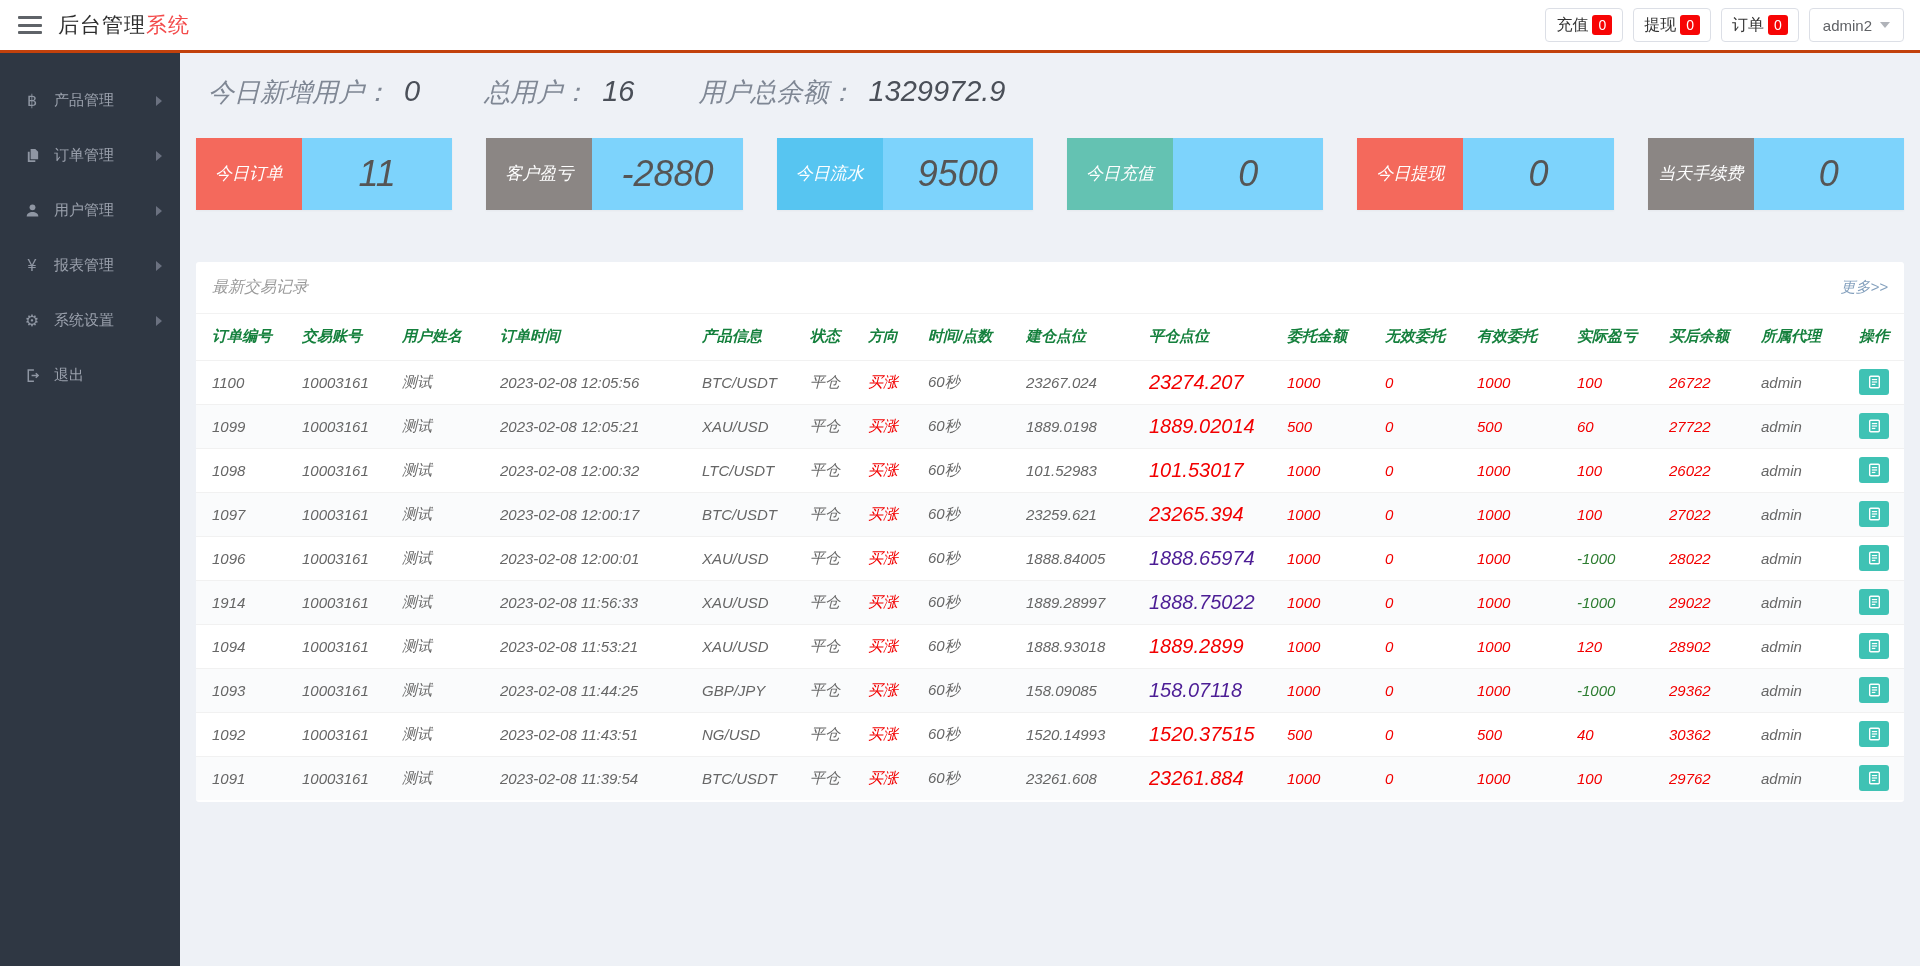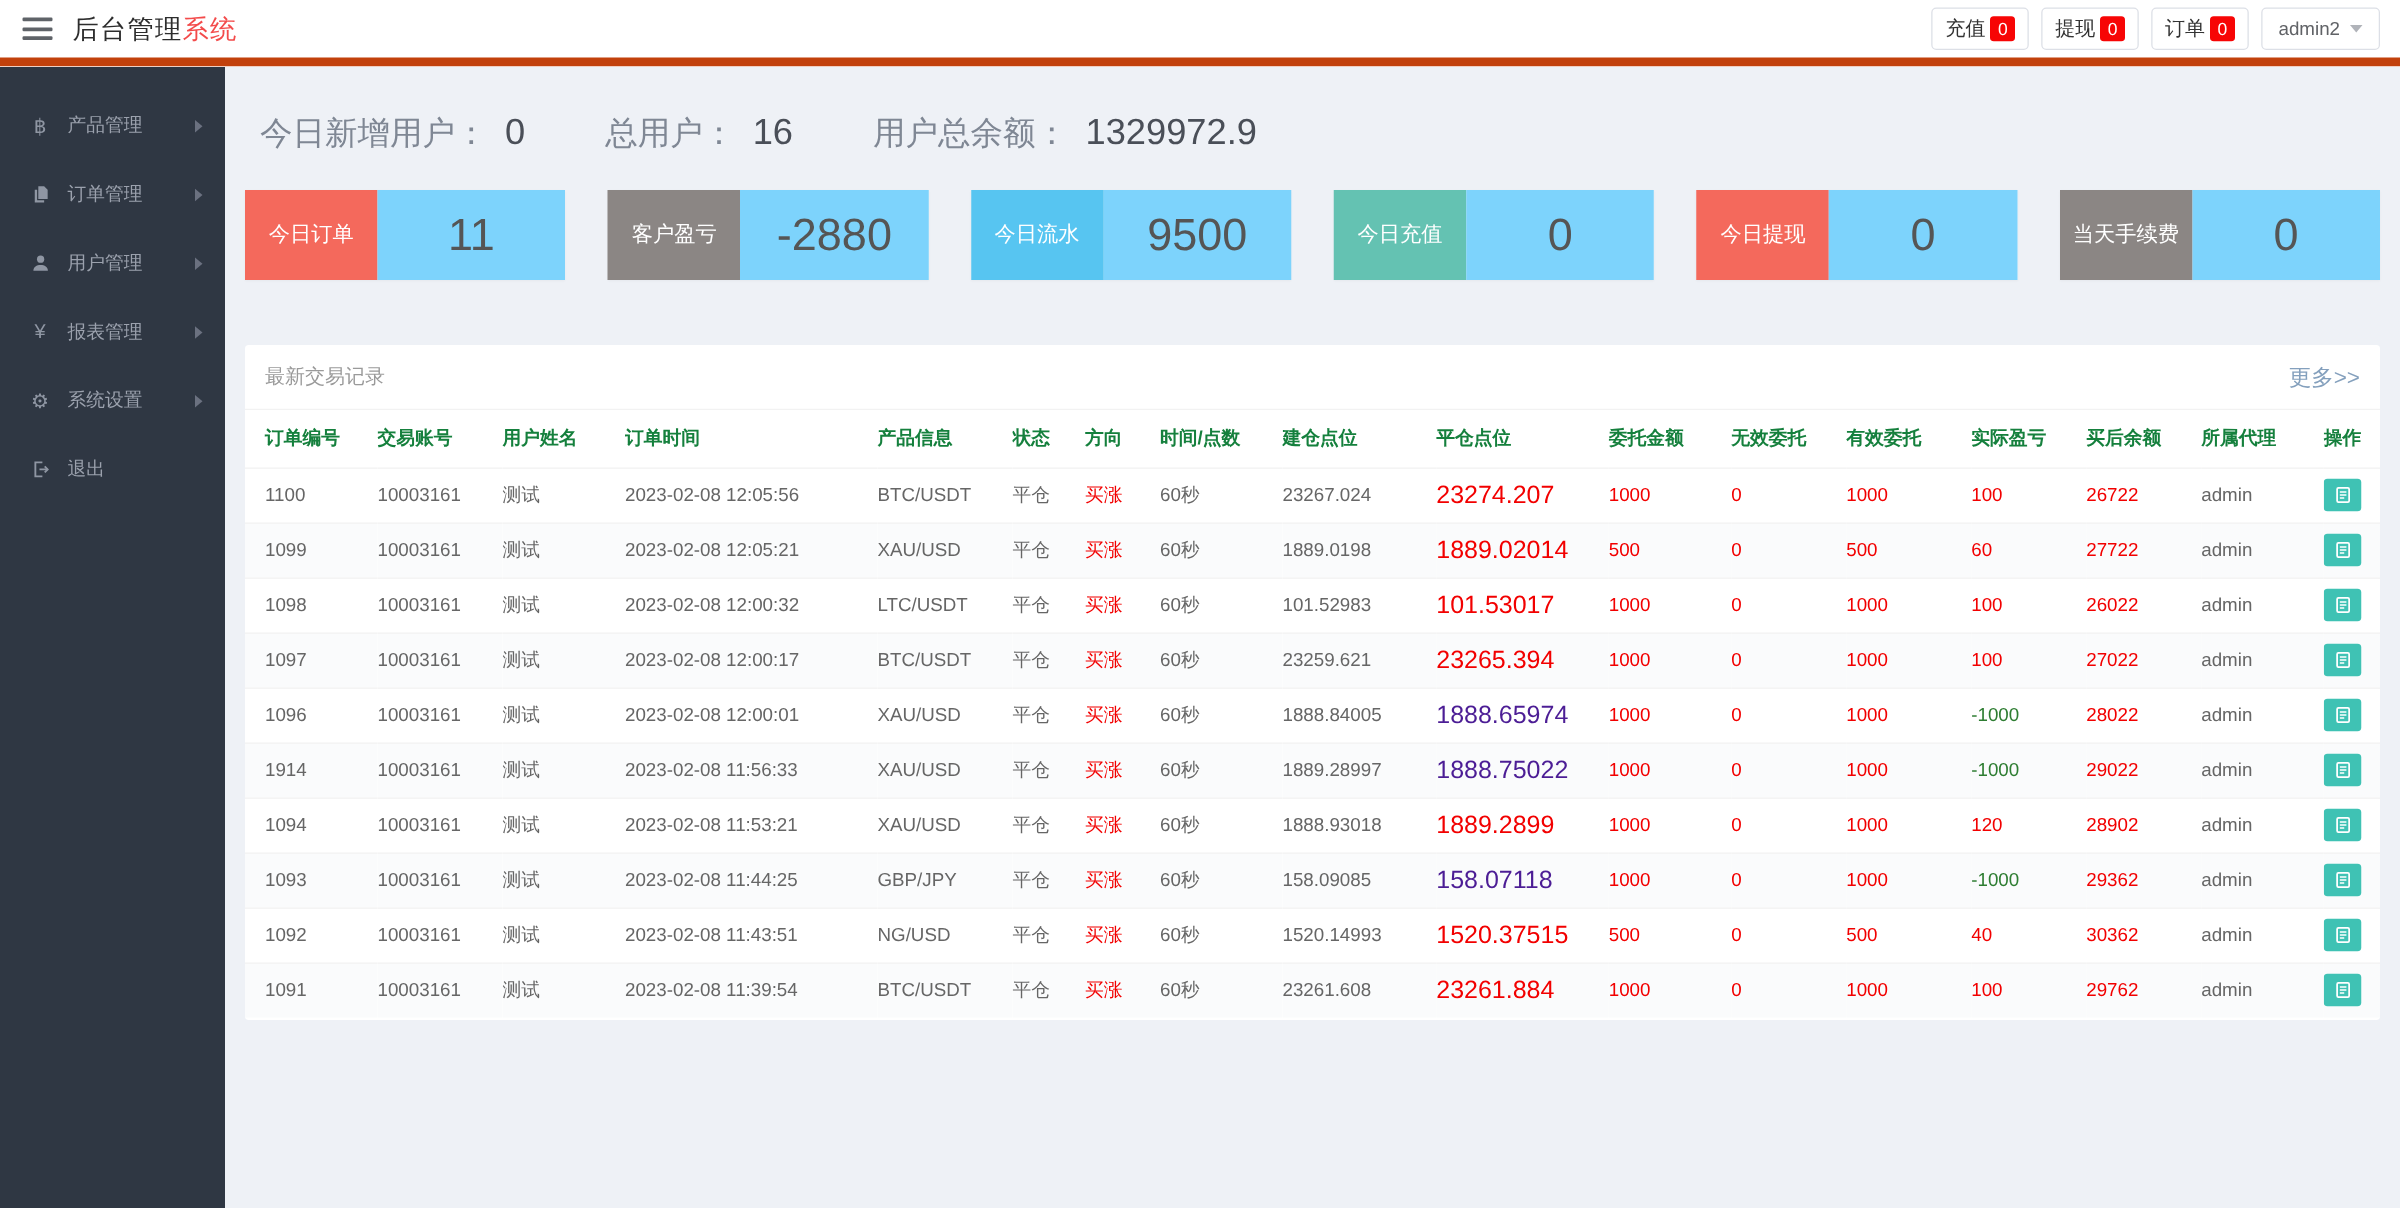--- a/index.html
+++ b/index.html
@@ -1,21 +1,21 @@
 <!DOCTYPE html>
 <html><head>
 <meta charset="utf-8">
 <style>
   * { margin:0; padding:0; box-sizing:border-box; }
   html,body { width:1920px; height:966px; overflow:hidden;
     font-family:"Liberation Sans","DejaVu Sans",sans-serif; background:#eef1f6; }
 
   
   .topbar { position:fixed; top:0; left:0; width:1920px; height:53px; background:#ffffff;
-    border-bottom:7px solid #c2410c; display:flex; align-items:center; z-index:10; }
+    border-bottom:3px solid #c2410c; display:flex; align-items:center; z-index:10; }
   .hamburger { width:24px; height:18px; margin-left:18px; display:flex; flex-direction:column;
     justify-content:space-between; cursor:pointer; }
   .hamburger i { display:block; height:3px; background:#5f6368; border-radius:1px; }
   .brand { margin-left:16px; font-size:21px; color:#2d2d2d; letter-spacing:1px; }
   .brand .red { color:#f34b4b; }
   .topbar-right { margin-left:auto; margin-right:16px; display:flex; align-items:center; gap:10px; }
   .top-btn { display:flex; align-items:center; gap:4px; background:#fff; border:1px solid #dcdfe6;
     border-radius:4px; height:34px; padding:0 10px; font-size:16px; color:#333; cursor:pointer;
     font-family:inherit; }
   .badge { background:#f70505; color:#fff; font-size:14px; line-height:1;
@@ -33,39 +33,39 @@
   .side-item .s-icon { width:20px; margin-right:12px; color:#8f96a3; font-size:16px;
     display:inline-flex; align-items:center; justify-content:center; }
   .side-item.active { background:#3a4150; border-radius:4px; margin:0 6px 6px 6px; padding-left:16px;
     color:#e8eaef; height:50px; }
   .side-item.active .s-icon { color:#e35d5b; }
   .side-item .arrow { position:absolute; right:18px; width:0; height:0;
     border-top:5px solid transparent; border-bottom:5px solid transparent;
     border-left:6px solid #6b7180; }
 
   
-  .main { margin-left:180px; width:1740px; height:710px; margin-top:53px; padding:36px 16px 0 16px; }
+  .main { margin-left:180px; width:1740px; height:710px; margin-top:39px; padding:36px 16px 0 16px;font-style:italic; }
   .stats-row { display:flex; align-items:baseline; gap:64px; padding-left:12px; }
   .stat-pair { display:flex; align-items:baseline; gap:14px; }
   .stat-label { font-size:26px; color:#7f8794; }
   .stat-value { font-size:29px; color:#4a4f58; }
 
   .cards-row { display:flex; gap:34px; margin-top:28px; }
   .card { flex:1; height:72px; display:flex; box-shadow:0 1px 2px rgba(0,0,0,.04); }
   .card-label { width:106px; color:#fff; font-size:17px; line-height:1.35; display:flex;
     align-items:center; justify-content:center; text-align:center; }
   .card-value { flex:1; background:#7dd3fc; display:flex; align-items:center; justify-content:center;
     font-size:36px; color:#555; }
 
   
   .panel { margin-top:52px; background:#fff; border-radius:3px; min-height:540px; }
   .panel-head { height:52px; display:flex; align-items:center; justify-content:space-between;
     padding:0 16px; border-bottom:1px solid #f2f2f2; }
   .panel-title { font-size:16px; color:#9a9a9a; }
-  .more-link { font-size:18px; color:#84a0bd; cursor:pointer; text-decoration:none; }
+  .more-link { font-size:15px; color:#84a0bd; cursor:pointer; text-decoration:none; }
 
   table { width:100%; border-collapse:collapse; table-layout:fixed; }
   th,td { text-align:left; padding:0 4px 0 0; white-space:nowrap; overflow:hidden; }
   th { height:46px; font-size:15px; color:#15803d; font-weight:700; }
   td { height:44px; font-size:15px; color:#666; border-top:1px solid #f1f1f1; }
   th:first-child, td:first-child { padding-left:16px; }
   tbody tr:nth-child(even) { background:#fafbfc; }
 
   .t-red  { color:#f20000; }
   .t-green  { color:#4c1d95; }

